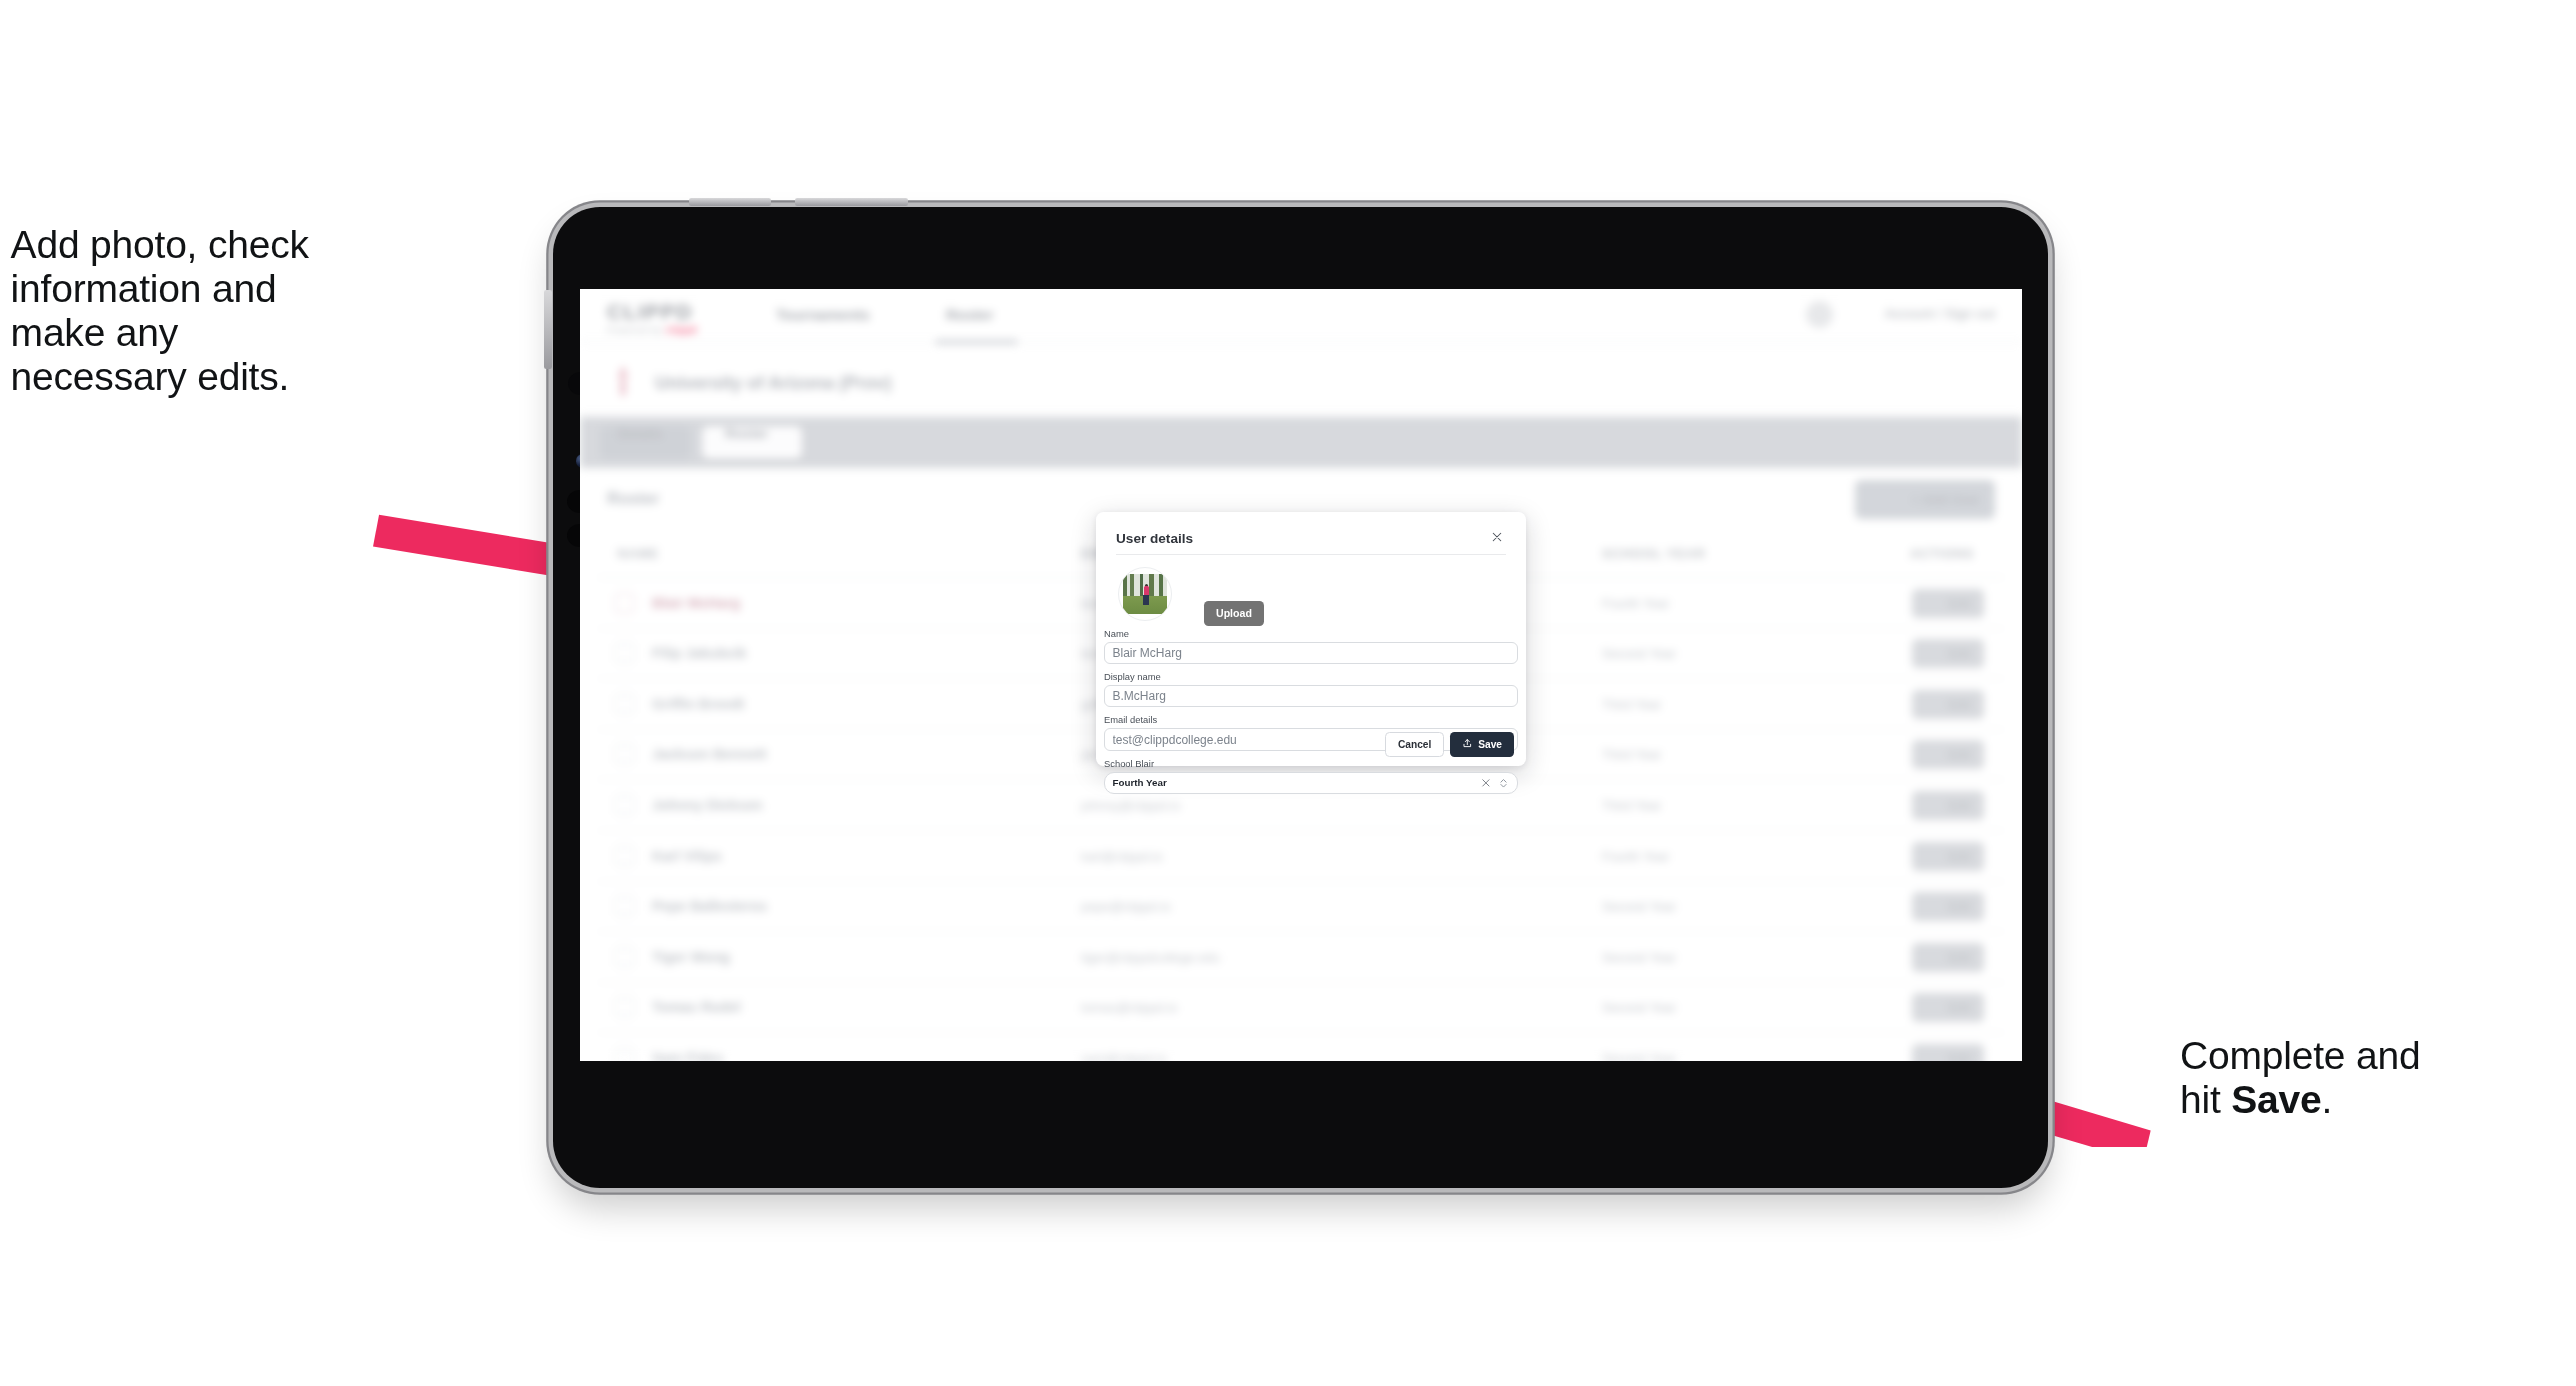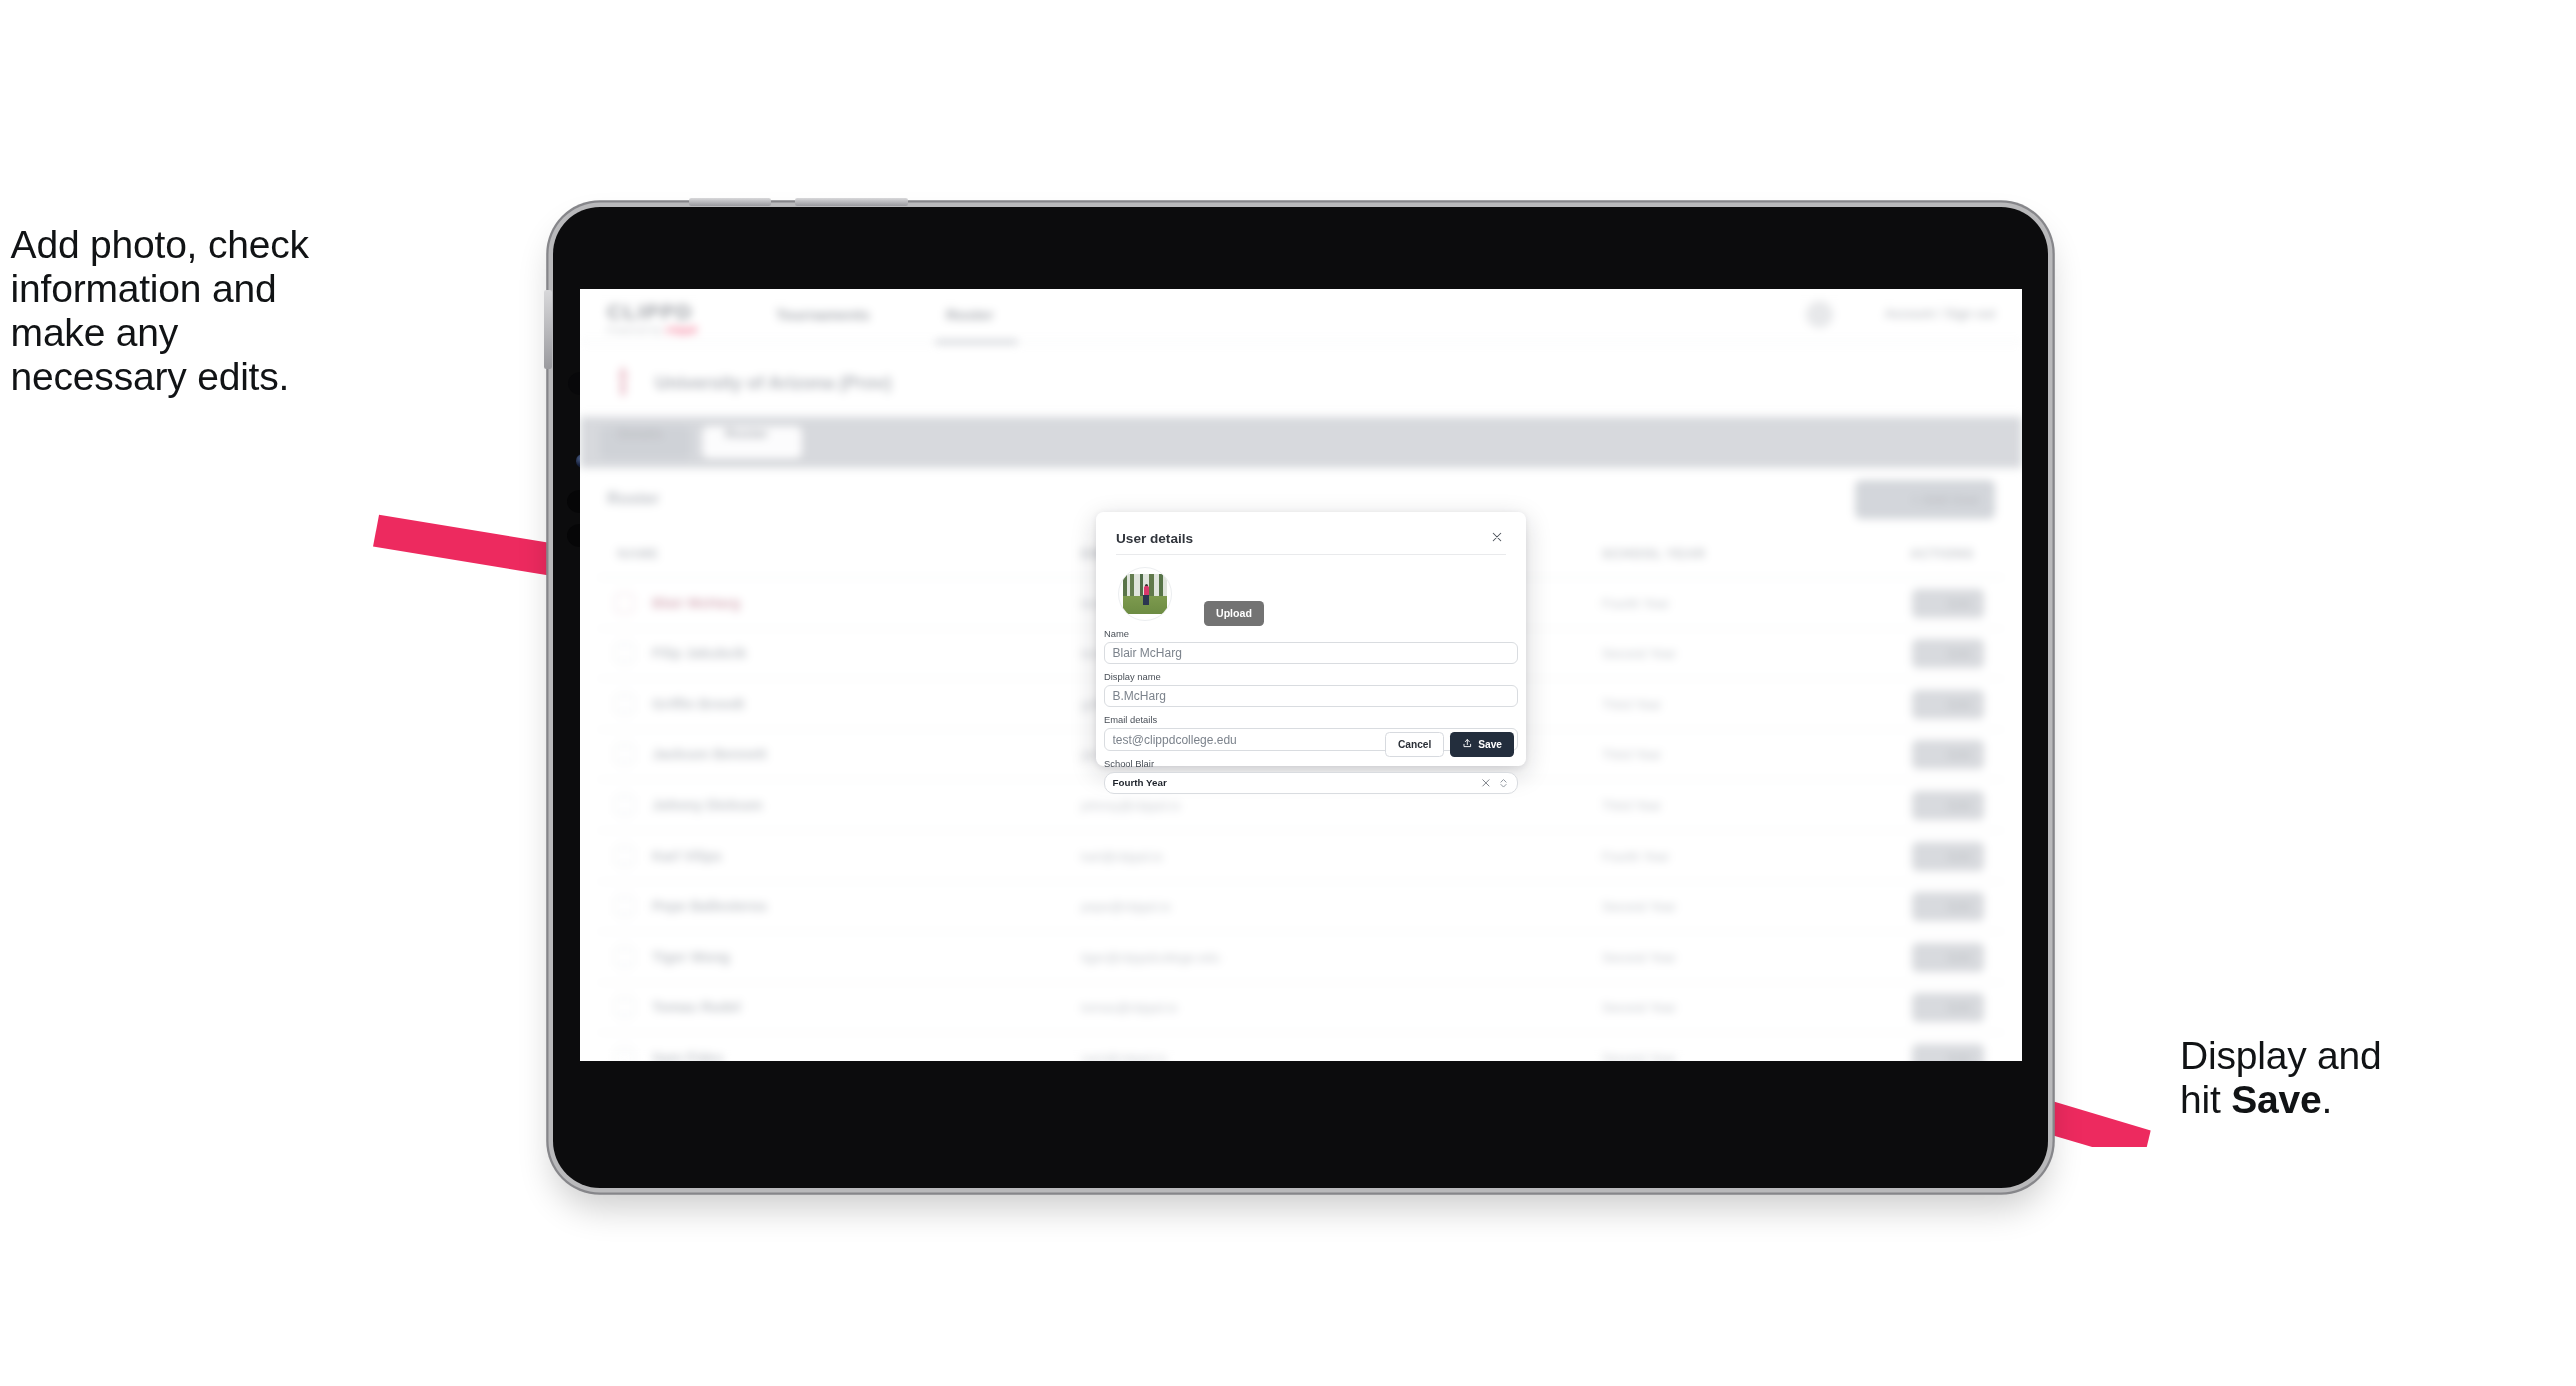--- a/index.html
+++ b/index.html
@@ -214,21 +214,21 @@
 make any
 necessary edits.</div>
 
   <svg class="arrow" style="left:370px; top:498px; width:725px; height:174px;" viewBox="0 0 960 230">
     <g fill="#ED2A5F">
       <polygon points="12,22 790,150 782,192 4,64"></polygon>
       <polygon points="760,108 760,212 880,162"></polygon>
     </g>
   </svg>
 
-  <div id="annot-right" class="annot"><span>Display and
+  <div id="annot-right" class="annot"><span>Complete and
 hit </span><span class="strong">Save</span><span>.</span></div>
 
   <svg class="arrow" style="left:1502px; top:868px; width:664px; height:279px;" viewBox="0 0 880 370">
     <g fill="#ED2A5F">
       <polygon points="860,348 170,142 160,186 850,390"></polygon>
       <polygon points="268,8 126,84 218,196"></polygon>
     </g>
   </svg>
 
   <div id="tablet">

